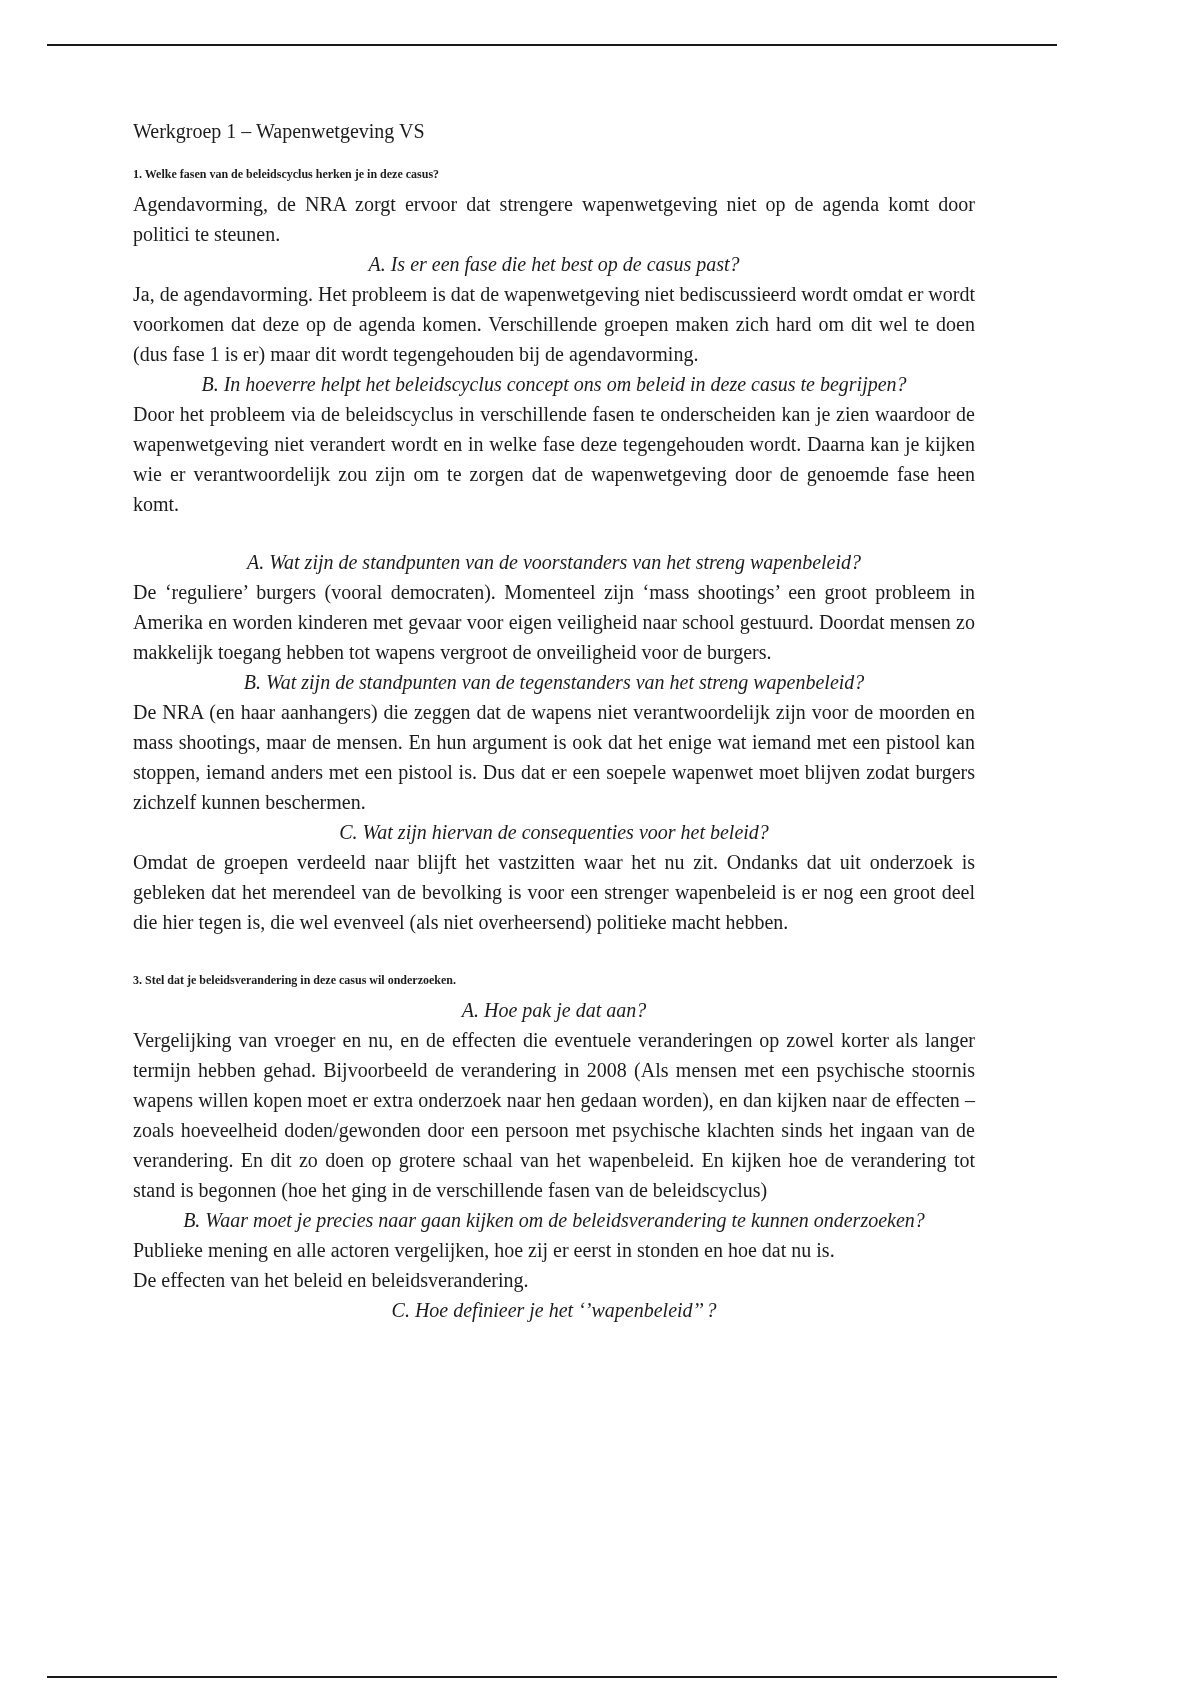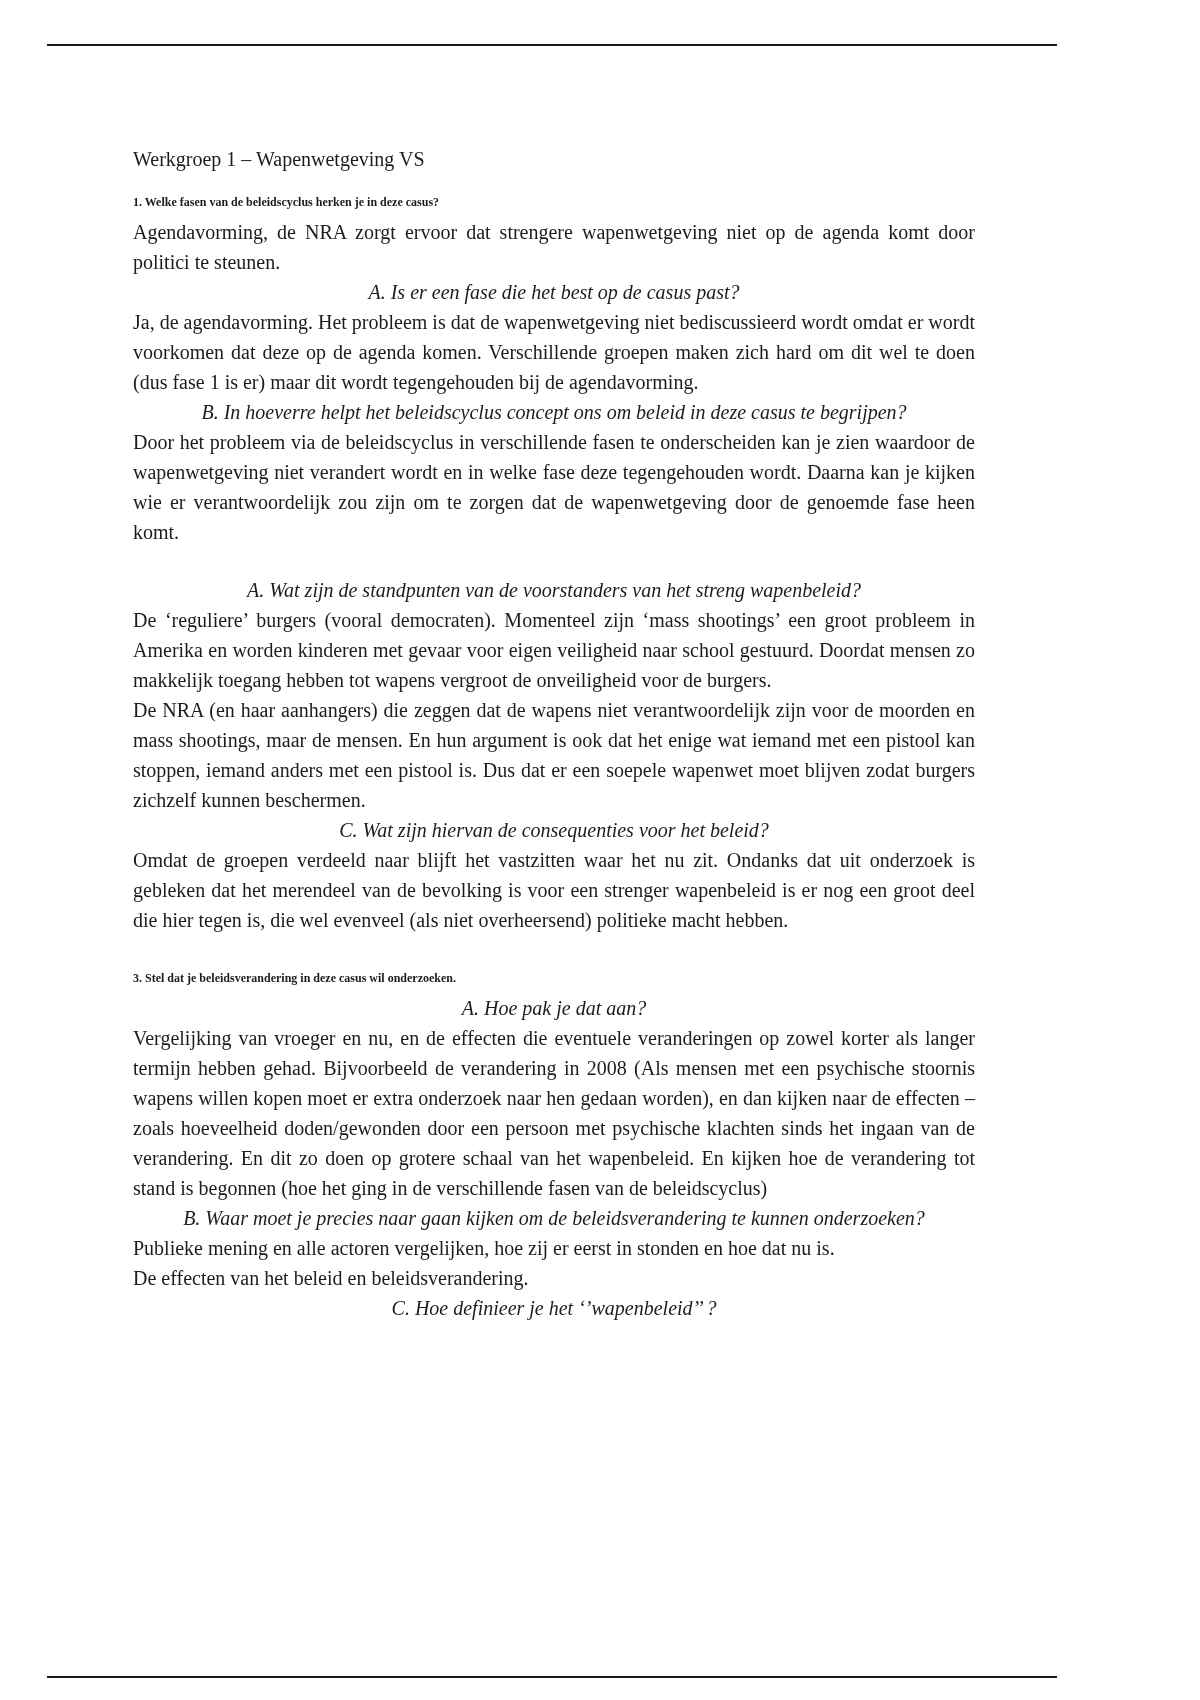--- a/index.html
+++ b/index.html
@@ -21,21 +21,21 @@
     left: 47px;
     width: 1010px;
     height: 2px;
     background: #1a1a1a;
   }
   .rule-top { top: 44px; }
   .rule-bottom { top: 1676px; }
 
   .content {
     position: absolute;
-    top: 144px;
+    top: 116px;
     left: 133px;
     width: 842px;
     font-family: Liberation Serif, serif;
   }
   .doc-title {
     font-size: 20px;
     line-height: 30px;
     margin: 0 0 13px 0;
     font-weight: normal;
   }
@@ -74,20 +74,21 @@
       <p class="body">Agendavorming, de NRA zorgt ervoor dat strengere wapenwetgeving niet op de agenda komt door politici te steunen.</p>
       <p class="q-italic">A. Is er een fase die het best op de casus past?</p>
       <p class="body">Ja, de agendavorming. Het probleem is dat de wapenwetgeving niet bediscussieerd wordt omdat er wordt voorkomen dat deze op de agenda komen. Verschillende groepen maken zich hard om dit wel te doen (dus fase 1 is er) maar dit wordt tegengehouden bij de agendavorming.</p>
       <p class="q-italic">B. In hoeverre helpt het beleidscyclus concept ons om beleid in deze casus te begrijpen?</p>
       <p class="body">Door het probleem via de beleidscyclus in verschillende fasen te onderscheiden kan je zien waardoor de wapenwetgeving niet verandert wordt en in welke fase deze tegengehouden wordt. Daarna kan je kijken wie er verantwoordelijk zou zijn om te zorgen dat de wapenwetgeving door de genoemde fase heen komt.</p>
     </div>
 
     <div class="section">
       <p class="q-italic">A. Wat zijn de standpunten van de voorstanders van het streng wapenbeleid?</p>
       <p class="body">De ‘reguliere’ burgers (vooral democraten). Momenteel zijn ‘mass shootings’ een groot probleem in Amerika en worden kinderen met gevaar voor eigen veiligheid naar school gestuurd. Doordat mensen zo makkelijk toegang hebben tot wapens vergroot de onveiligheid voor de burgers.</p>
+      <p class="q-italic">B. Wat zijn de standpunten van de tegenstanders van het streng wapenbeleid?</p>
       <p class="body">De NRA (en haar aanhangers) die zeggen dat de wapens niet verantwoordelijk zijn voor de moorden en mass shootings, maar de mensen. En hun argument is ook dat het enige wat iemand met een pistool kan stoppen, iemand anders met een pistool is. Dus dat er een soepele wapenwet moet blijven zodat burgers zichzelf kunnen beschermen.</p>
       <p class="q-italic">C. Wat zijn hiervan de consequenties voor het beleid?</p>
       <p class="body">Omdat de groepen verdeeld naar blijft het vastzitten waar het nu zit. Ondanks dat uit onderzoek is gebleken dat het merendeel van de bevolking is voor een strenger wapenbeleid is er nog een groot deel die hier tegen is, die wel evenveel (als niet overheersend) politieke macht hebben.</p>
     </div>
 
     <div class="section">
       <p class="section-heading">3. Stel dat je beleidsverandering in deze casus wil onderzoeken.</p>
       <p class="q-italic">A. Hoe pak je dat aan?</p>
       <p class="body">Vergelijking van vroeger en nu, en de effecten die eventuele veranderingen op zowel korter als langer termijn hebben gehad. Bijvoorbeeld de verandering in 2008 (Als mensen met een psychische stoornis wapens willen kopen moet er extra onderzoek naar hen gedaan worden), en dan kijken naar de effecten – zoals hoeveelheid doden/gewonden door een persoon met psychische klachten sinds het ingaan van de verandering. En dit zo doen op grotere schaal van het wapenbeleid. En kijken hoe de verandering tot stand is begonnen (hoe het ging in de verschillende fasen van de beleidscyclus)</p>
       <p class="q-italic">B. Waar moet je precies naar gaan kijken om de beleidsverandering te kunnen onderzoeken?</p>

